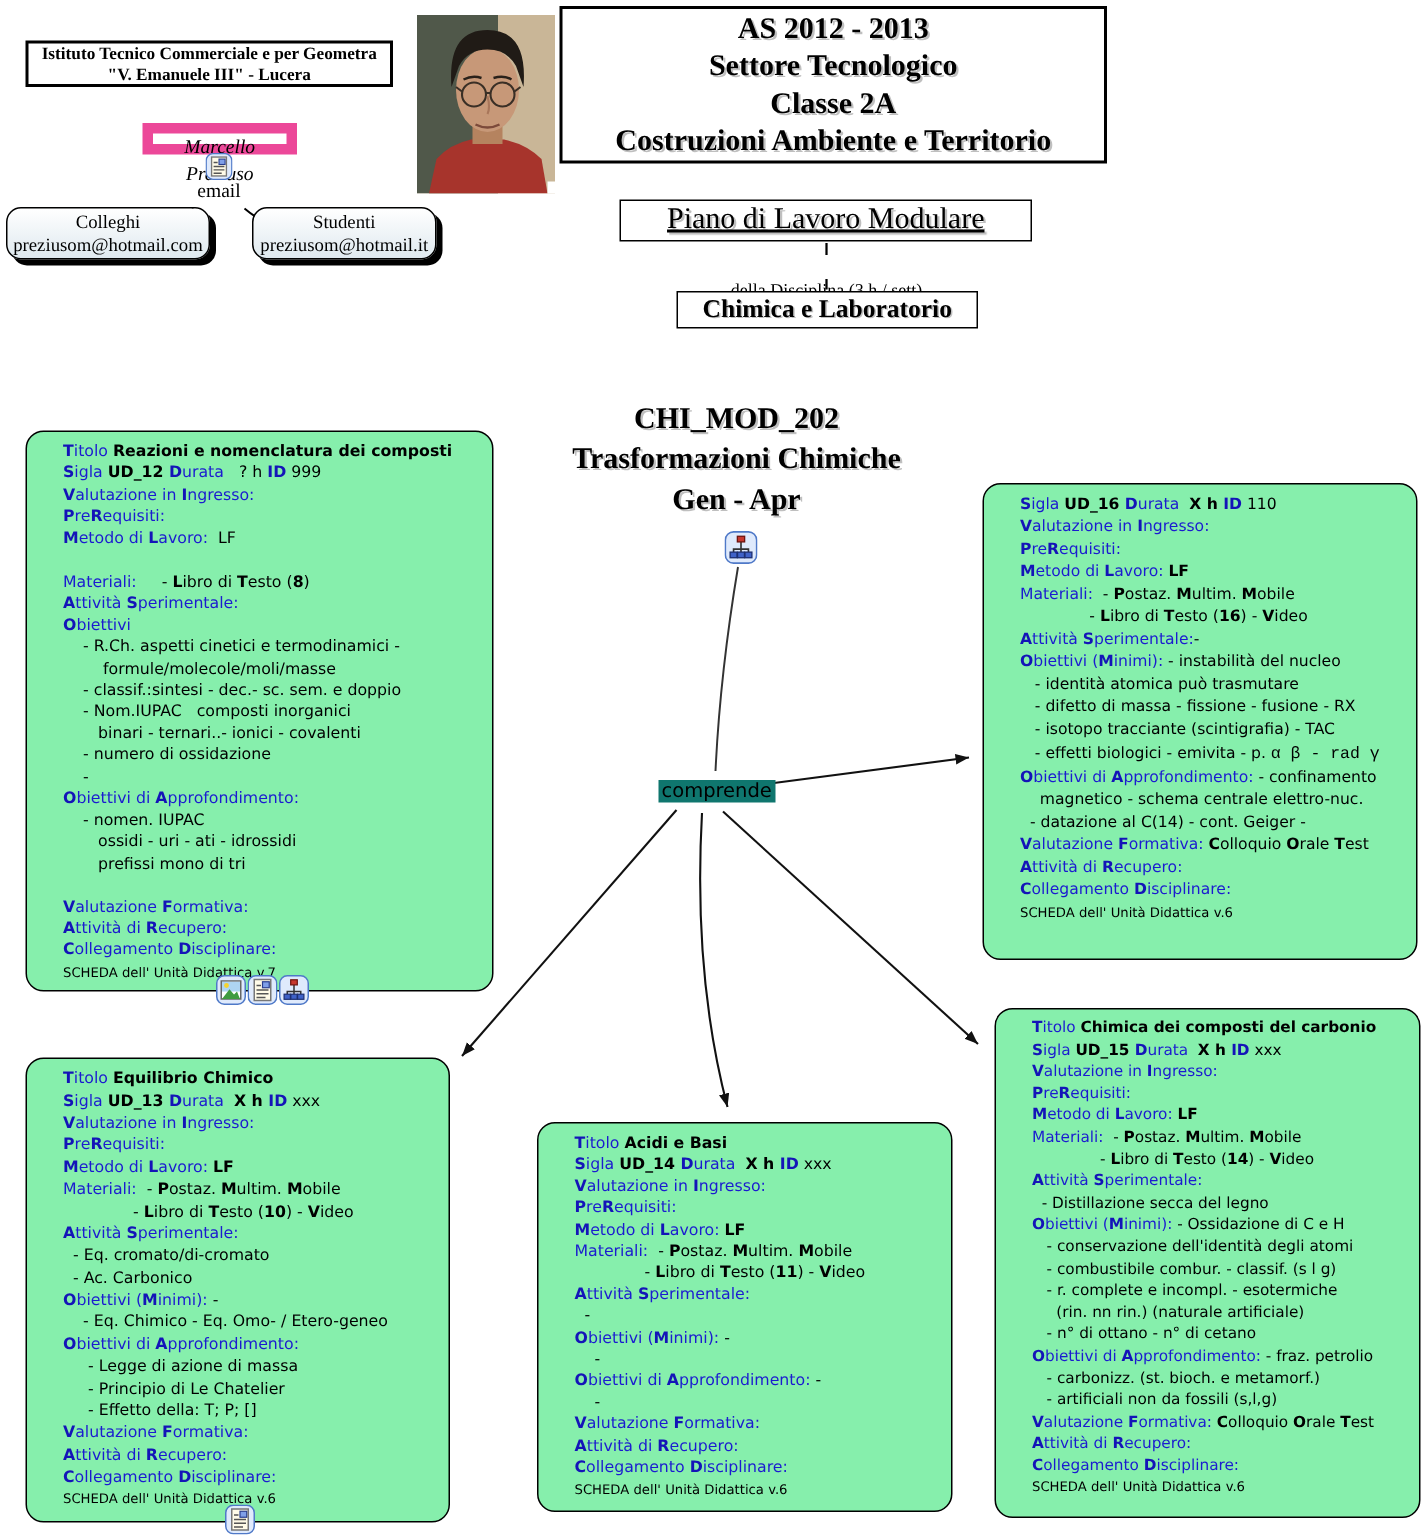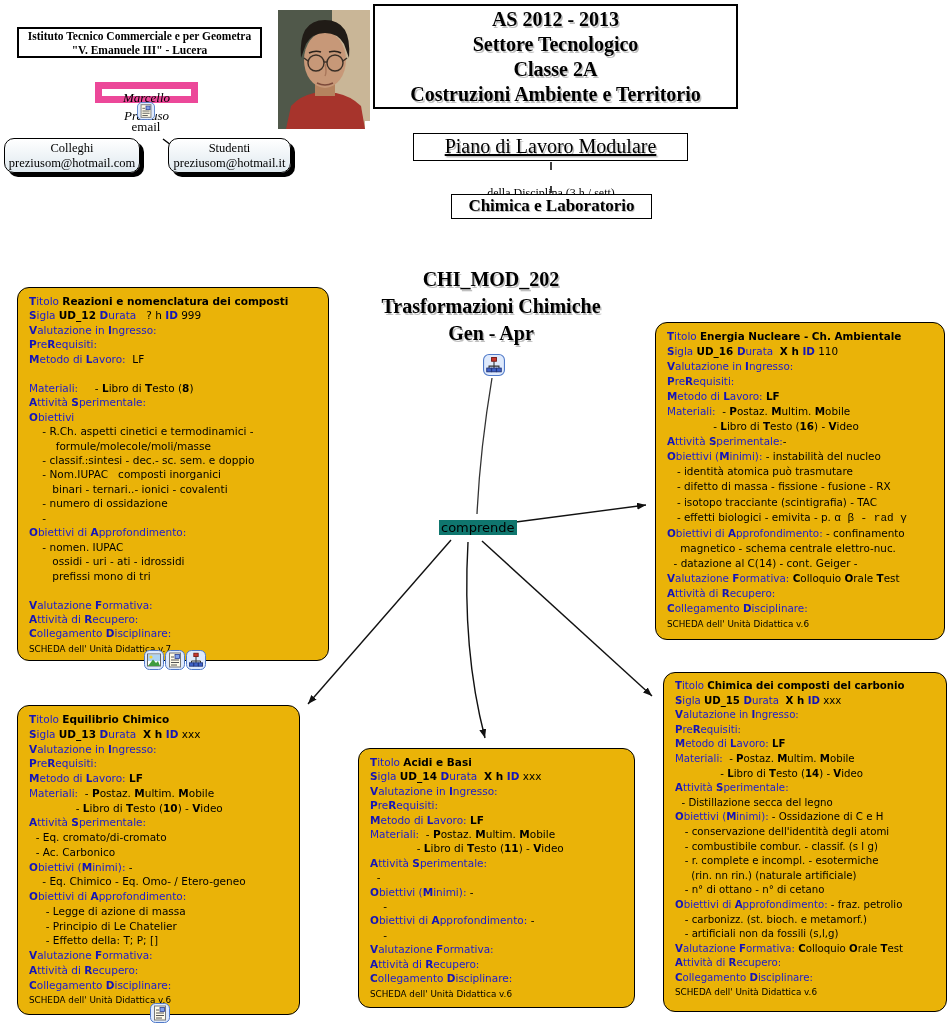--- a/index.html
+++ b/index.html
@@ -42,22 +42,22 @@
   #photo{left:278px;top:10px;width:92px;height:119px;z-index:2;}
 
   
   #module-title{left:355px;top:266px;width:272px;text-align:center;
     font-family:"Liberation Serif",serif;font-weight:bold;font-size:20px;
     line-height:27px;z-index:2;text-shadow:1.5px 1.5px 0 rgba(0,0,0,0.25);}
   #module-icon{left:483px;top:354px;z-index:3;}
   #comprende{left:439px;top:520px;padding:0 2px;background:#0f766e;font-size:13px;z-index:4;}
 
   
-  .ud{position:absolute;border:1.4px solid #000;border-radius:12px;background:#eab308;
-      padding:6px 2px 0 11px;z-index:2;overflow:hidden;}
+  .ud{position:absolute;border:1.4px solid #000;border-radius:12px;background:#86efac;
+      padding:6px 2px 0 24px;z-index:2;overflow:hidden;}
   .bline{white-space:pre;}
   #ud12{left:17px;top:287px;width:312px;height:374px;font-size:10.5px;}
   #ud12 .bline{line-height:14.45px;}
   #ud16{left:655px;top:322px;width:290px;height:318px;font-size:10.4px;}
   #ud16 .bline{line-height:15.05px;}
   #ud13{left:17px;top:705px;width:283px;height:310px;font-size:10.5px;}
   #ud13 .bline{line-height:14.75px;}
   #ud14{left:358px;top:748px;width:277px;height:260px;font-size:10.5px;}
   #ud14 .bline{line-height:14.4px;}
   #ud15{left:663px;top:672px;width:284px;height:340px;font-size:10.2px;}
@@ -218,21 +218,20 @@
     <div class="bline"><span class="t-k">    - nomen. IUPAC</span></div>
     <div class="bline"><span class="t-k">       ossidi - uri - ati - idrossidi</span></div>
     <div class="bline"><span class="t-k">       prefissi mono di tri</span></div>
     <div class="bline">&nbsp;</div>
     <div class="bline"><span class="t-B">V</span><span class="t-b">alutazione </span><span class="t-B">F</span><span class="t-b">ormativa:</span></div>
     <div class="bline"><span class="t-B">A</span><span class="t-b">ttività di </span><span class="t-B">R</span><span class="t-b">ecupero:</span></div>
     <div class="bline"><span class="t-B">C</span><span class="t-b">ollegamento </span><span class="t-B">D</span><span class="t-b">isciplinare:</span></div>
     <div class="bline"><span class="t-s">SCHEDA dell' Unità Didattica v.7</span></div>
   </div>
 <div id="ud16" class="ud">
-    <div class="bline"><span class="t-B">T</span><span class="t-b">itolo </span><span class="t-K">Energia Nucleare - Ch. Ambientale</span></div>
     <div class="bline"><span class="t-B">S</span><span class="t-b">igla </span><span class="t-K">UD_16 </span><span class="t-B">D</span><span class="t-b">urata  </span><span class="t-K">X h </span><span class="t-B">ID</span><span class="t-k"> 110</span></div>
     <div class="bline"><span class="t-B">V</span><span class="t-b">alutazione in </span><span class="t-B">I</span><span class="t-b">ngresso:</span></div>
     <div class="bline"><span class="t-B">P</span><span class="t-b">re</span><span class="t-B">R</span><span class="t-b">equisiti:</span></div>
     <div class="bline"><span class="t-B">M</span><span class="t-b">etodo di </span><span class="t-B">L</span><span class="t-b">avoro: </span><span class="t-K">LF</span></div>
     <div class="bline"><span class="t-b">Materiali:</span><span class="t-k">  - </span><span class="t-K">P</span><span class="t-k">ostaz. </span><span class="t-K">M</span><span class="t-k">ultim. </span><span class="t-K">M</span><span class="t-k">obile</span></div>
     <div class="bline"><span class="t-k">              - </span><span class="t-K">L</span><span class="t-k">ibro di </span><span class="t-K">T</span><span class="t-k">esto (</span><span class="t-K">16</span><span class="t-k">) - </span><span class="t-K">V</span><span class="t-k">ideo</span></div>
     <div class="bline"><span class="t-B">A</span><span class="t-b">ttività </span><span class="t-B">S</span><span class="t-b">perimentale:</span><span class="t-k">-</span></div>
     <div class="bline"><span class="t-B">O</span><span class="t-b">biettivi (</span><span class="t-B">M</span><span class="t-b">inimi): </span><span class="t-k">- instabilità del nucleo</span></div>
     <div class="bline"><span class="t-k">   - identità atomica può trasmutare</span></div>
     <div class="bline"><span class="t-k">   - difetto di massa - fissione - fusione - RX</span></div>

